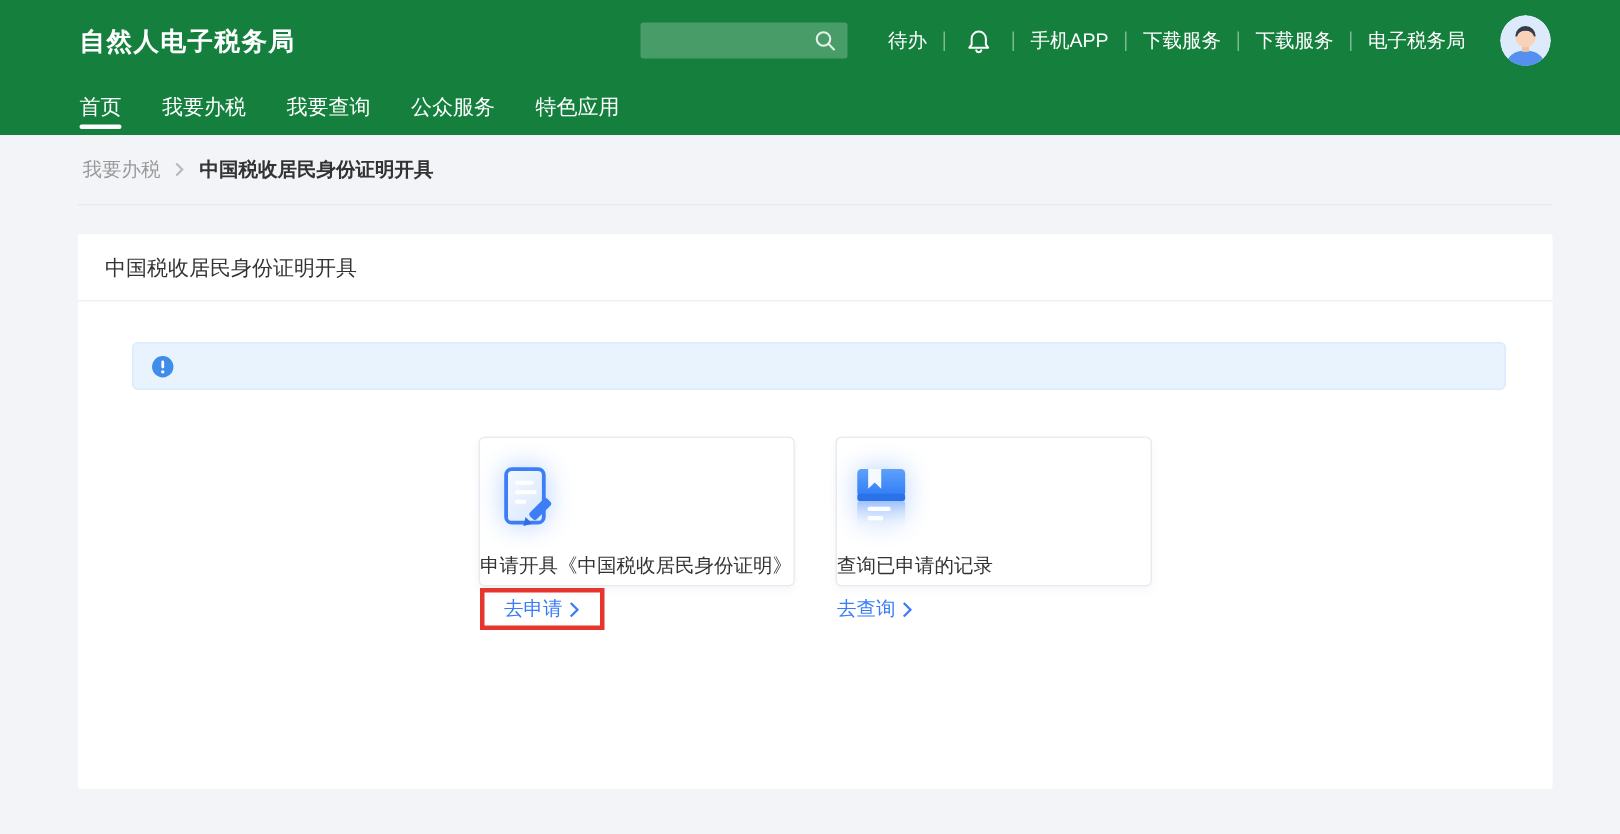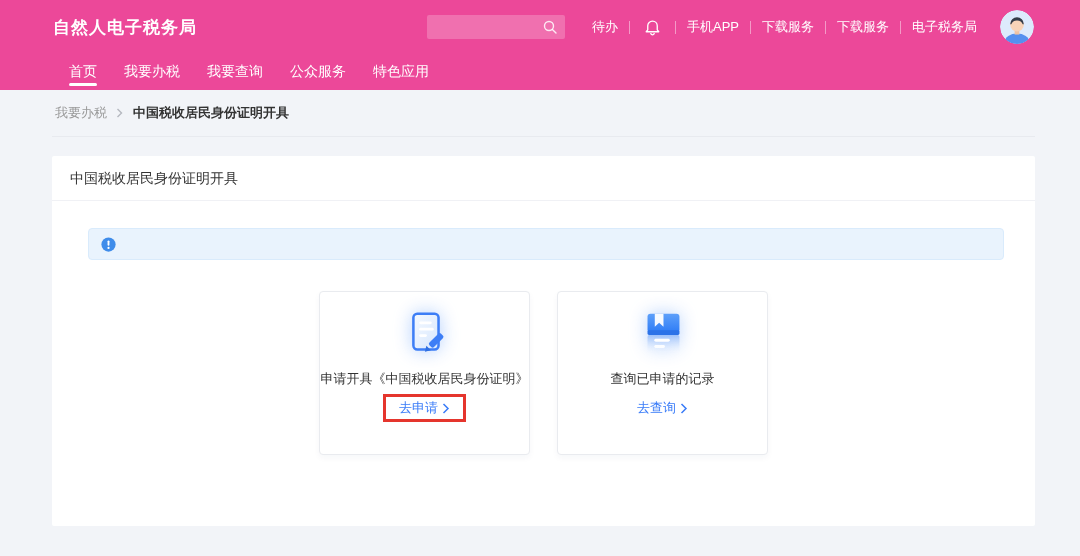--- a/index.html
+++ b/index.html
@@ -2,58 +2,58 @@
 <html><head>
 <meta charset="utf-8">
 <style>
   * { margin:0; padding:0; box-sizing:border-box; }
   html,body { width:1080px; height:556px; overflow:hidden; }
   body {
     font-family:"Liberation Sans","DejaVu Sans",sans-serif;
     background:#f2f4f8; color:#333;
   }
   
-  .topbar { height:90px; background:#ec4899; }
+  .topbar { height:90px; background:#15803d; }
   .topbar-row { height:54px; display:flex; align-items:center; padding:0 46px 0 53px; }
   .brand { color:#fff; font-size:17px; font-weight:bold; letter-spacing:1px; }
   .topbar-right { margin-left:auto; display:flex; align-items:center; color:#fff; font-size:13px; }
   .searchbox { width:138px; height:24px; background:rgba(255,255,255,.22); border-radius:2px;
     display:flex; align-items:center; padding:0 7px; margin-right:16px; }
   .searchbox input { flex:1; min-width:0; background:transparent; border:none; outline:none;
     color:#fff; font-size:12px; font-family:inherit; }
   .hlink { padding:0 11px; cursor:pointer; white-space:nowrap; }
   .sep { width:1px; height:13px; background:rgba(255,255,255,.45); }
   .bell-wrap { padding:0 13px; display:flex; align-items:center; cursor:pointer; }
   .avatar { width:34px; height:34px; border-radius:50%; overflow:hidden; margin-left:12px;
     flex:0 0 auto; cursor:pointer; }
   
-  .nav { height:36px; display:flex; align-items:stretch; padding-left:69px; }
+  .nav { height:36px; display:flex; align-items:stretch; padding-left:53px; }
   .nav-item { position:relative; color:#fff; font-size:14px; margin-right:27px;
     display:flex; align-items:center; cursor:pointer; }
   .nav-underline { position:absolute; left:0; right:0; bottom:4px; height:3px;
     background:#fff; border-radius:2px; }
   
   .crumb-wrap { margin:0 45px 0 52px; height:47px; display:flex; align-items:center;
     border-bottom:1px solid #e8eaef; font-size:13px; padding-left:3px; }
   .crumb-parent { color:#999; cursor:pointer; }
   .crumb-sep { margin:0 9px; display:flex; align-items:center; }
   .crumb-current { color:#333; font-weight:bold; }
   
   .main-card { margin:19px 45px 0 52px; height:370px; background:#fff; border-radius:2px; }
   .card-title-row { height:45px; line-height:45px; padding-left:18px; font-size:14px;
     color:#333; border-bottom:1px solid #f0f1f5; }
   .notice { margin:27px 31px 0 36px; height:32px; background:#e9f3fd;
     border:1px solid #d9ebfc; border-radius:4px; display:flex; align-items:center;
     padding:0 12px; font-size:13px; color:#444; }
   .notice svg { flex:0 0 auto; margin-right:8px; }
   
   .actions { margin-top:31px; display:flex; justify-content:center; gap:27px; }
-  .action-card { width:211px; height:164px; background:#fff; border:1px solid #e9ebef;
+  .action-card { width:211px; height:100px; background:#fff; border:1px solid #e9ebef;
     border-radius:4px; box-shadow:0 3px 6px rgba(20,50,100,.04);
-    display:flex; flex-direction:column; align-items:center; }
+    display:flex; flex-direction:column; align-items:flex-start; }
   .icon-wrap { margin-top:12px; height:60px; display:flex; align-items:center; justify-content:center;
     filter:drop-shadow(0 0 9px rgba(95,155,250,.45)); }
   .action-label { margin-top:6px; font-size:13px; color:#333; white-space:nowrap; }
   .link-row { display:flex; align-items:center; gap:4px; color:#3a7cf8; font-size:13px; cursor:pointer; }
   .plain-link { margin-top:11px;font-family:Liberation Serif, serif; }
   .red-frame { margin-top:6px; border:3px solid #e5352d; padding:2px 13px; }
 </style>
 </head>
 <body>
 

